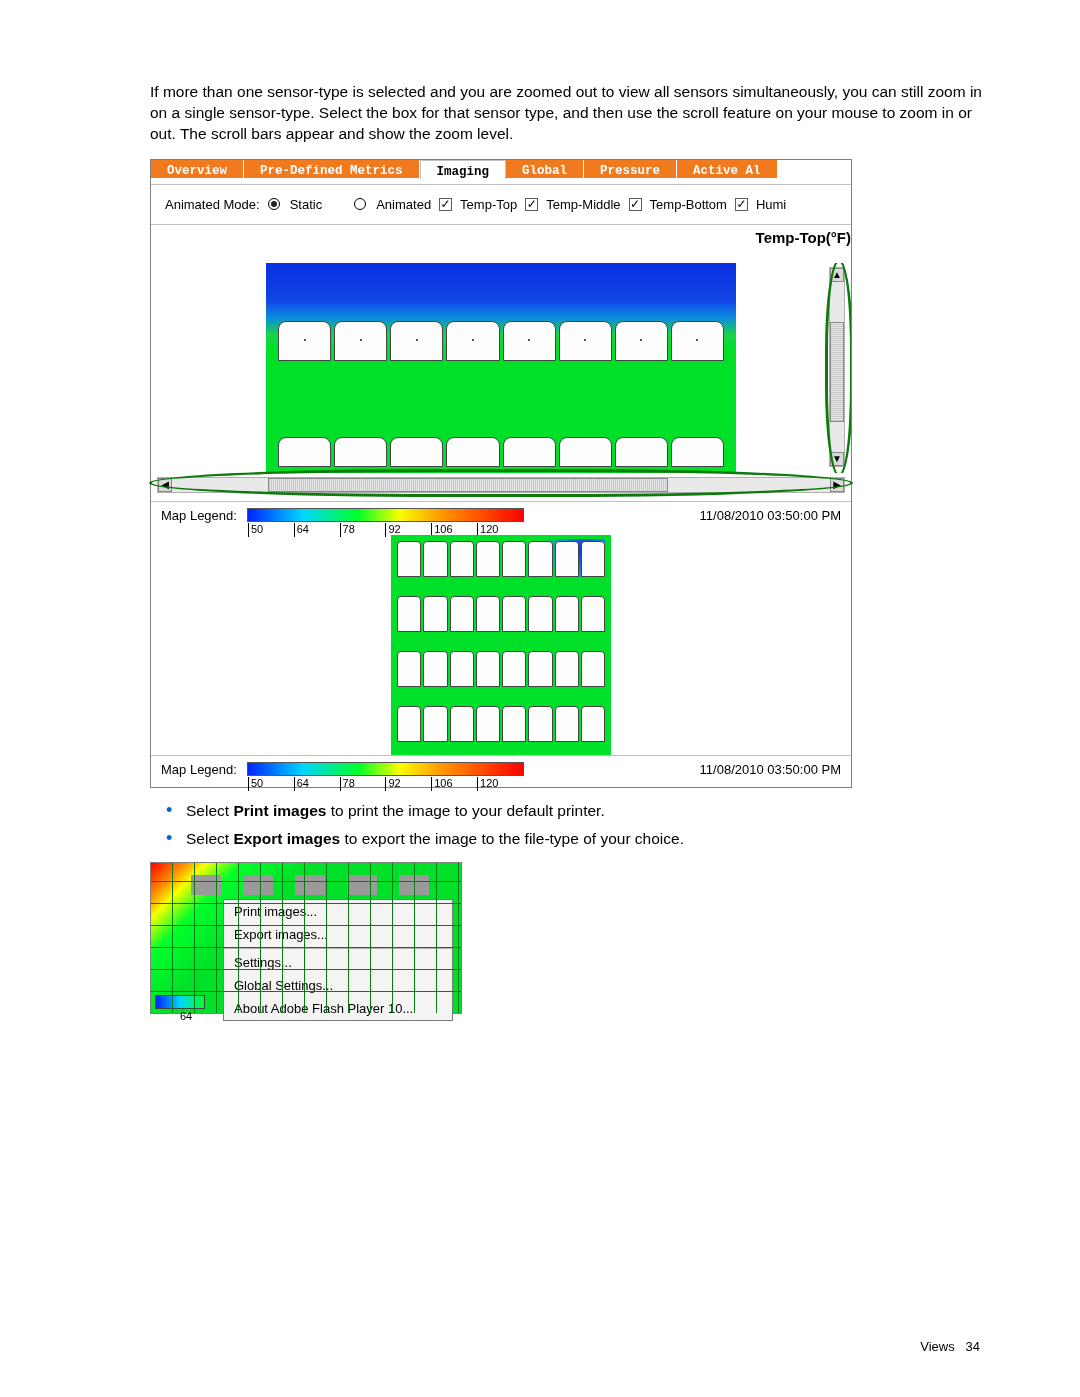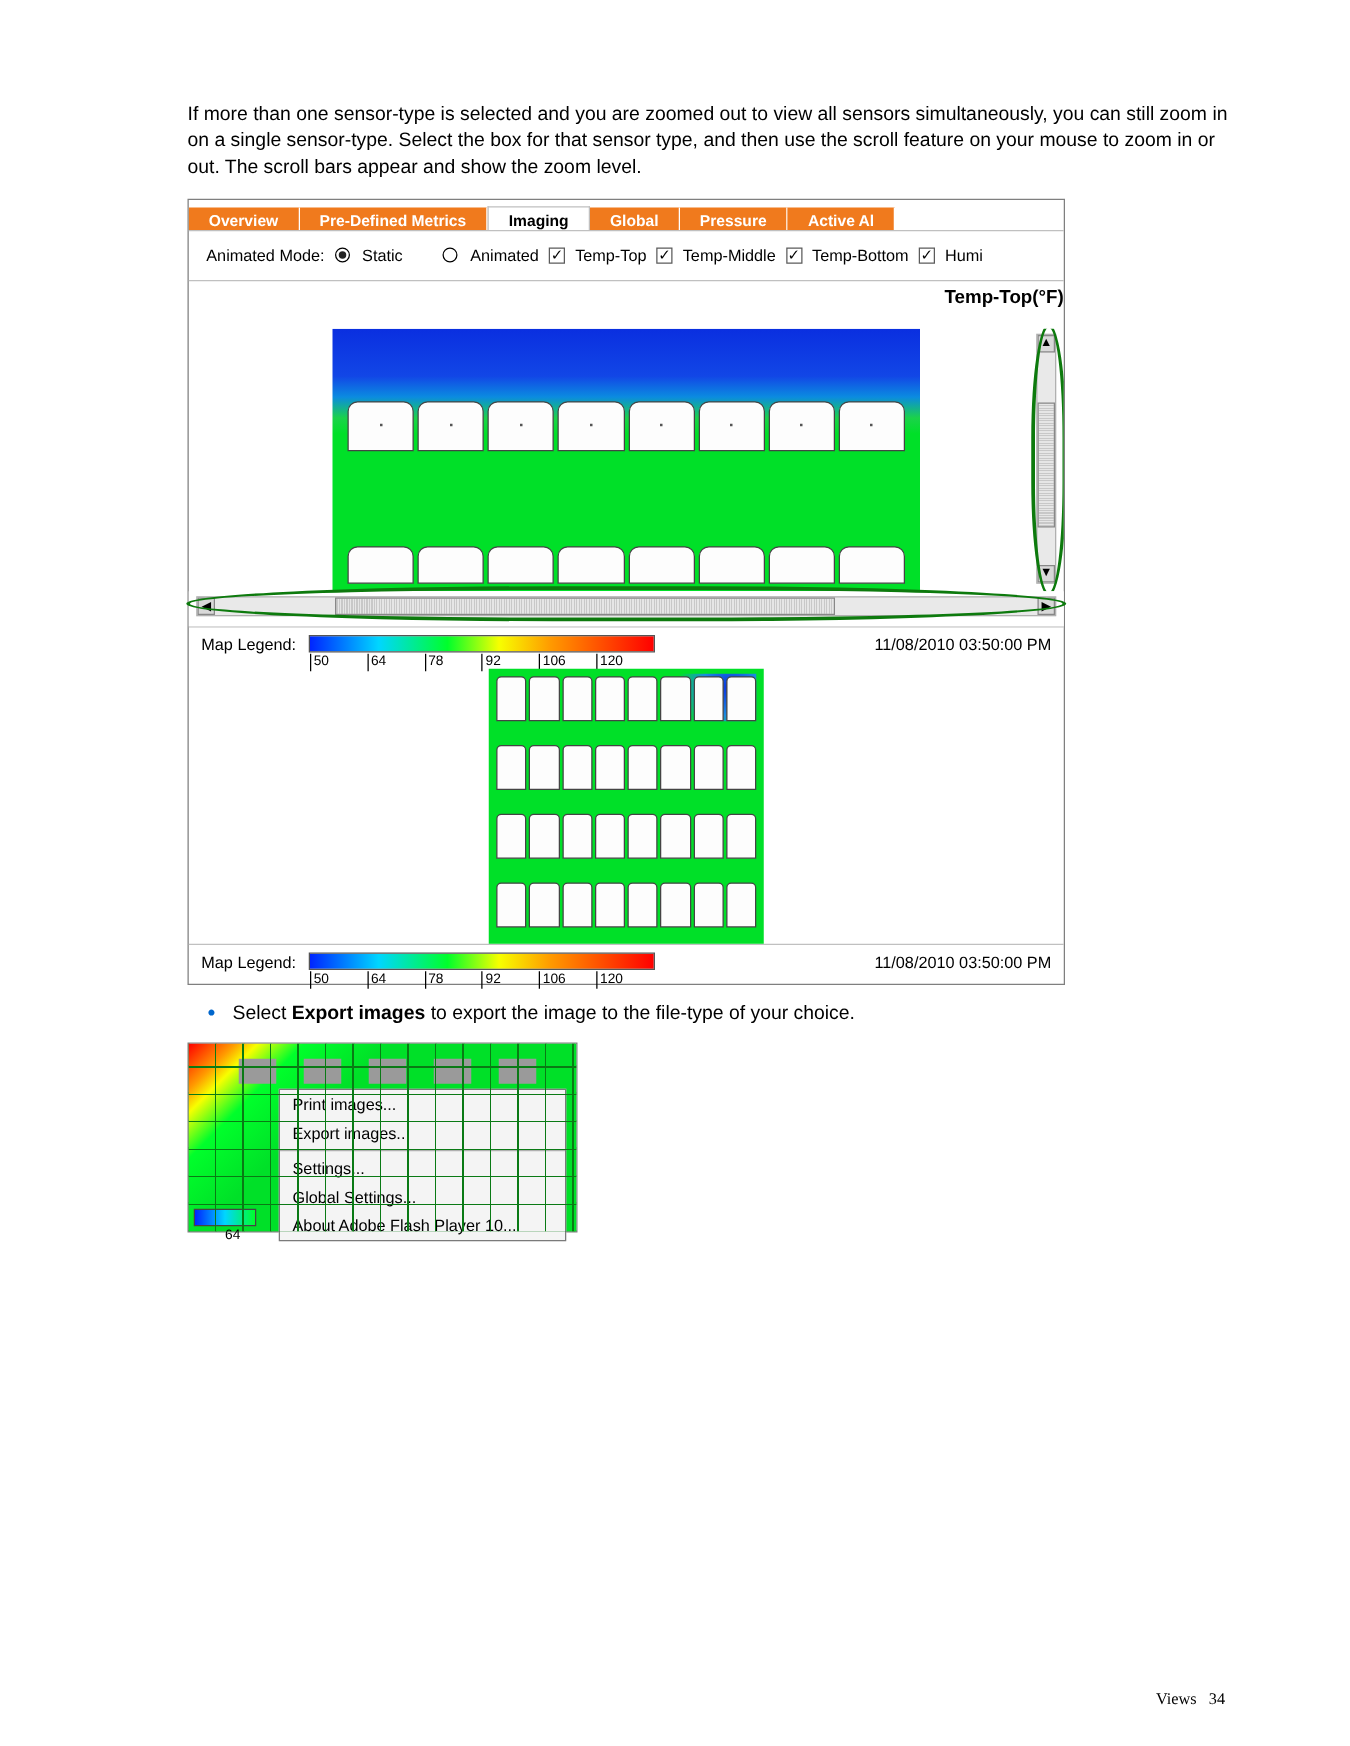--- a/index.html
+++ b/index.html
@@ -27,22 +27,23 @@
     margin: 4px 0 14px 0;
     background: #fff;
     display: block;
   }
   
   .ss1 { width: 702px; }
   .tabbar {
     display: flex;
     border-bottom: 1px solid #c0c0c0;
     height: 25px;
-    align-items: flex-end;
+    align-items: flex-start;
     overflow: hidden;
+    font-family: Liberation Mono, monospace;
   }
   .tab {
     background: #f07a1d;
     color: #fff;
     font-size: 12.5px;
     font-weight: bold;
     padding: 4px 16px 0 16px;
     border-right: 1px solid #fff;
     white-space: nowrap;
   }
@@ -257,24 +258,24 @@
   .ctx-legend {
     position:absolute; bottom:4px; left:4px;
     height: 14px; width: 50px;
     background: linear-gradient(90deg,#0025ff 0%, #00d6ff 50%, #00ff2b 100%);
     border:1px solid #444;
   }
   .ctx-tick { position:absolute; bottom:-14px; left:50%; font-size:11px; }
 
   .footer {
     position: absolute;
-    bottom: 30px;
+    bottom: 43px;
     right: 100px;
     font-size: 13px;
-    font-family: Liberation Serif, serif;
+    font-family: Liberation Sans, sans-serif;
     margin-left: 48px;
   }
 </style>
 </head>
 <body>
 
 <div class="page">
 
   <p class="bodytext">If more than one sensor-type is selected and you are zoomed out to view all sensors simultaneously, you can still zoom in on a single sensor-type. Select the box for that sensor type, and then use the scroll feature on your mouse to zoom in or out. The scroll bars appear and show the zoom level.</p>
 
@@ -439,20 +440,23 @@
           </span>
         </span>
       </span>
       <span>11/08/2010 03:50:00 PM</span>
     </div>
   </div>
 
 
   <ul class="bullets">
     <li>
+      <span>Select </span><span class="bold">Print images</span><span> to print the image to your default printer.</span>
+    </li>
+    <li>
       <span>Select </span><span class="bold">Export images</span><span> to export the image to the file-type of your choice.</span>
     </li>
   </ul>
 
   <div class="screenshot-frame ss2">
     <div class="ctx-back">
       <div class="greyblocks">
         <div></div>
           <div></div>
           <div></div>

